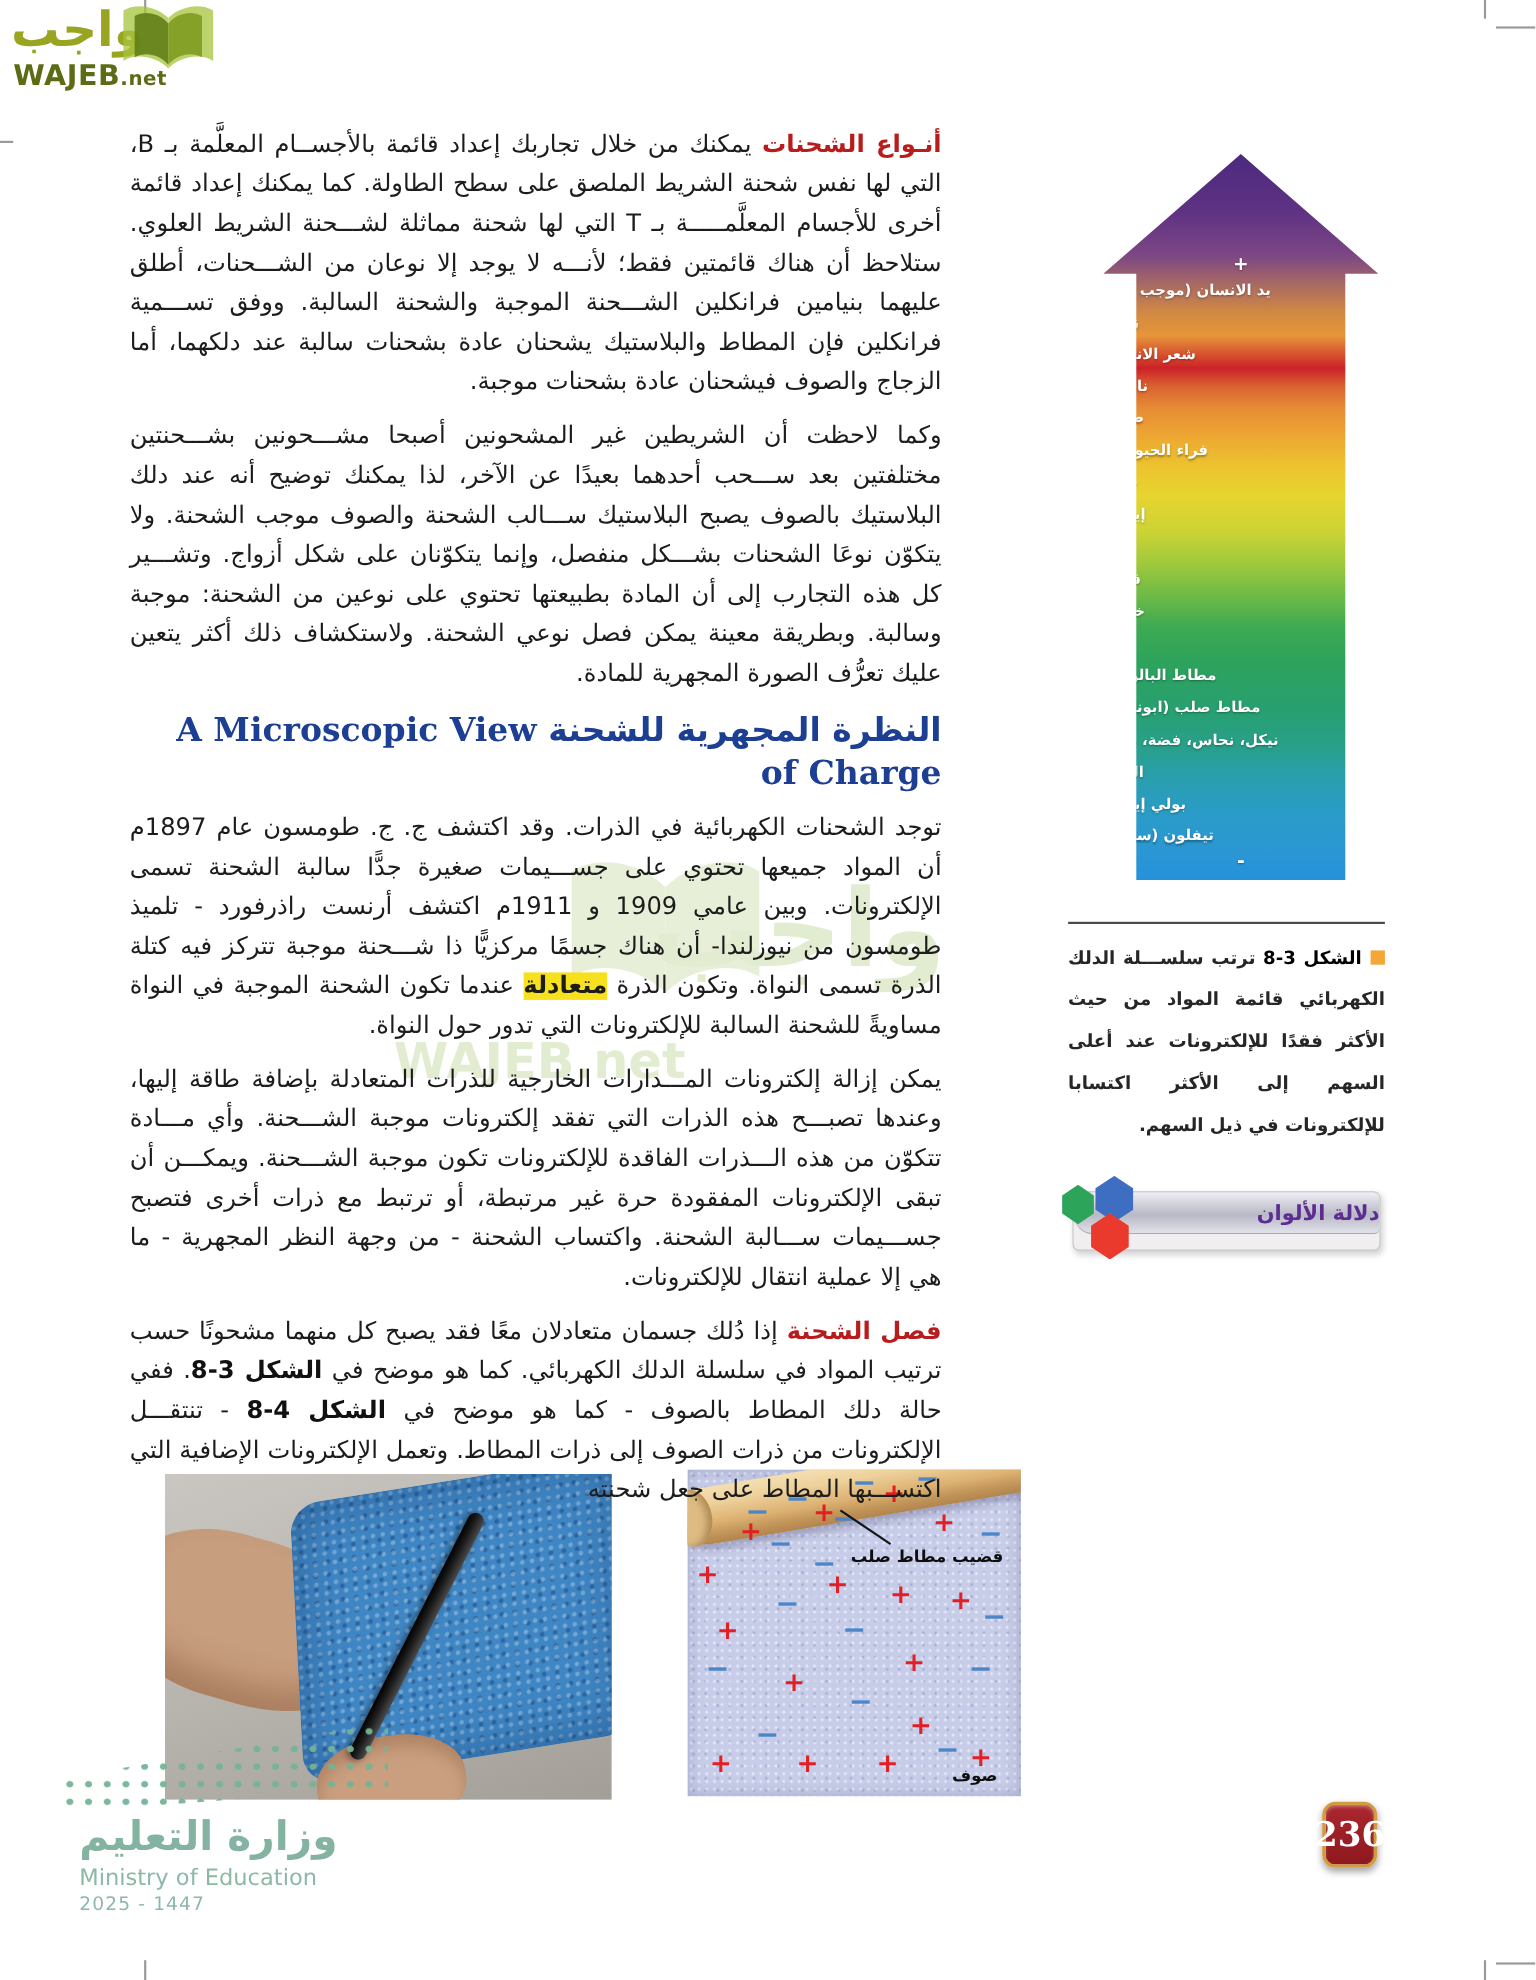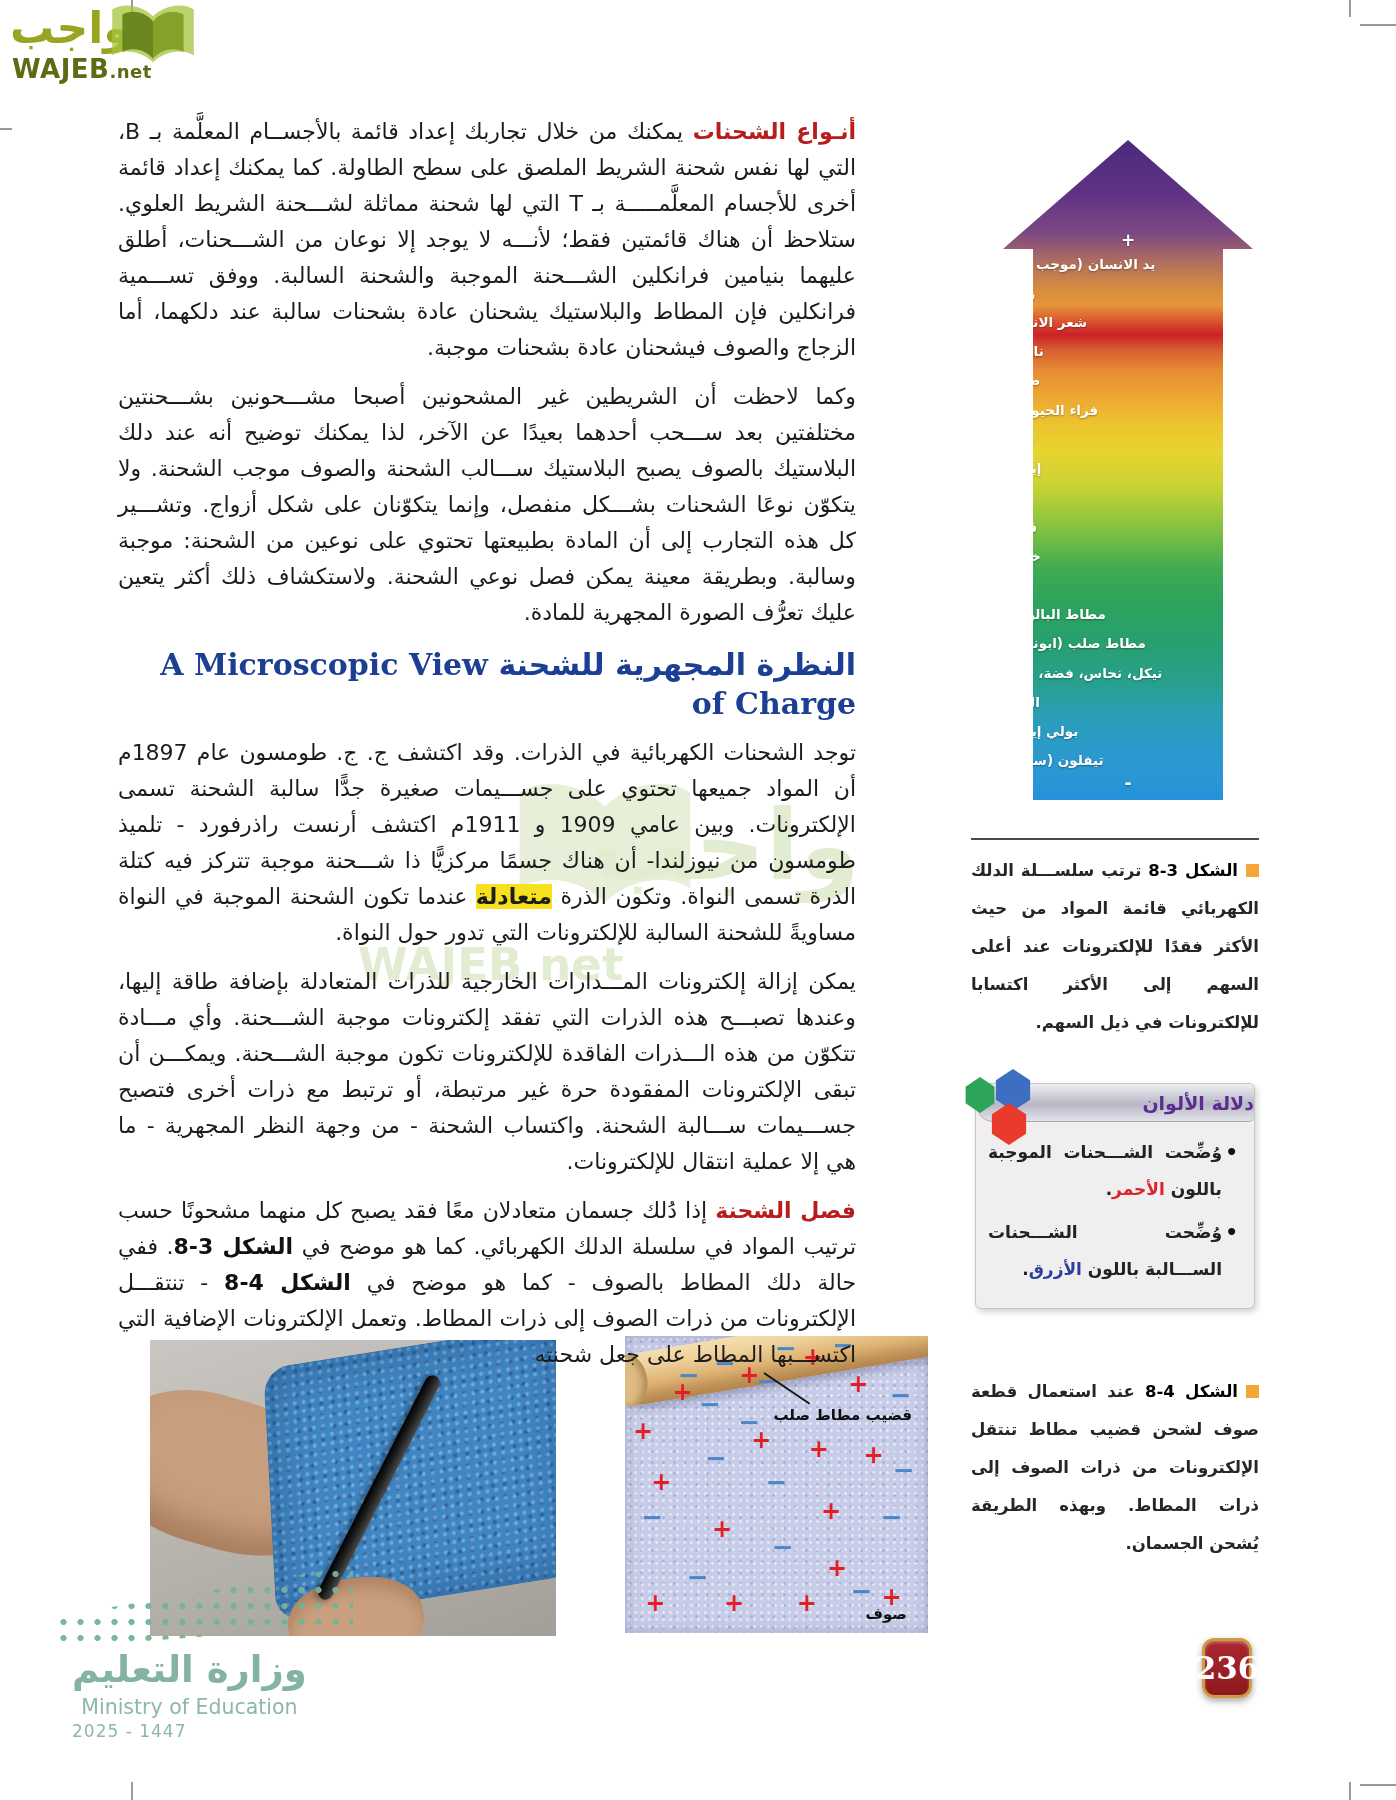--- a/index.html
+++ b/index.html
@@ -114,21 +114,21 @@
   .charge { position:absolute; transform:translate(-50%,-50%); font-weight:900; line-height:1; z-index:2; }
   .charge.plus  { color:#e41e25; font-size:24px; }
   .charge.minus { color:#4a86c8; font-size:26px; }
 
   
   .dots { position:absolute; left:55px; top:1566px; width:298px; height:82px; z-index:3; opacity:.95;
     background-image:radial-gradient(#74b396 2.8px, rgba(0,0,0,0) 3.5px); background-size:17px 16px;
     clip-path:polygon(0 62%, 100% 0, 100% 72%, 0 100%); }
   .ministry { position:absolute; left:72px; top:1650px; z-index:3; }
   .ministry-ar { color:#84b4a1; font-size:37px; font-weight:bold; line-height:1.1; }
-  .ministry-en { color:#8cb8a6; font-size:20.5px; margin-top:4px;text-align:center; }
+  .ministry-en { color:#8cb8a6; font-size:20.5px; margin-top:4px; }
   .ministry-years { color:#8cb8a6; font-size:17px; letter-spacing:1px; margin-top:2px; }
 
   
   .page-badge { position:absolute; left:1202px; top:1638px; width:50px; height:60px; z-index:3;
     background:linear-gradient(180deg,#ab2730 0%, #8d181d 100%); border:3px solid #cf9c3f; border-radius:12px;
     color:#fff; font-family:"DejaVu Serif", serif; font-weight:bold; font-size:31px;
     display:flex; align-items:center; justify-content:center;
     box-shadow:0 3px 7px rgba(0,0,0,.35), inset 0 2px 3px rgba(255,255,255,.3); }
 </style>
 </head>
@@ -207,29 +207,22 @@
 
   <div class="color-key">
     <div class="ck-header">
       <span class="ck-title">دلالة الألوان</span>
       <div class="ck-hex">
         <span class="hex hex-green"></span>
         <span class="hex hex-blue"></span>
         <span class="hex hex-red"></span>
       </div>
     </div>
-    <ul class="ck-list">
-      <li><span>وُضِّحت الشـــحنات الموجبة باللون </span><b class="red-word">الأحمر</b><span>.</span></li>
-      <li><span>وُضِّحت الشـــحنات الســـالبة باللون </span><b class="blue-word">الأزرق</b><span>.</span></li>
-    </ul>
-  </div>
-
-  <div class="fig-caption fig4">
-    <p><span class="cap-bullet"></span><b class="cap-label">الشكل 4-8</b><span> عند استعمال قطعة صوف لشحن قضيب مطاط تنتقل الإلكترونات من ذرات الصوف إلى ذرات المطاط. وبهذه الطريقة يُشحن الجسمان.</span></p>
-  </div>
+  </div>
+
 
   <div class="photo">
     <div class="arm-left"></div>
     <div class="hand-right"></div>
     <div class="fingers-right"></div>
     <div class="towel"></div>
     <div class="thumb"></div>
     <div class="photo-rod"></div>
   </div>
 

